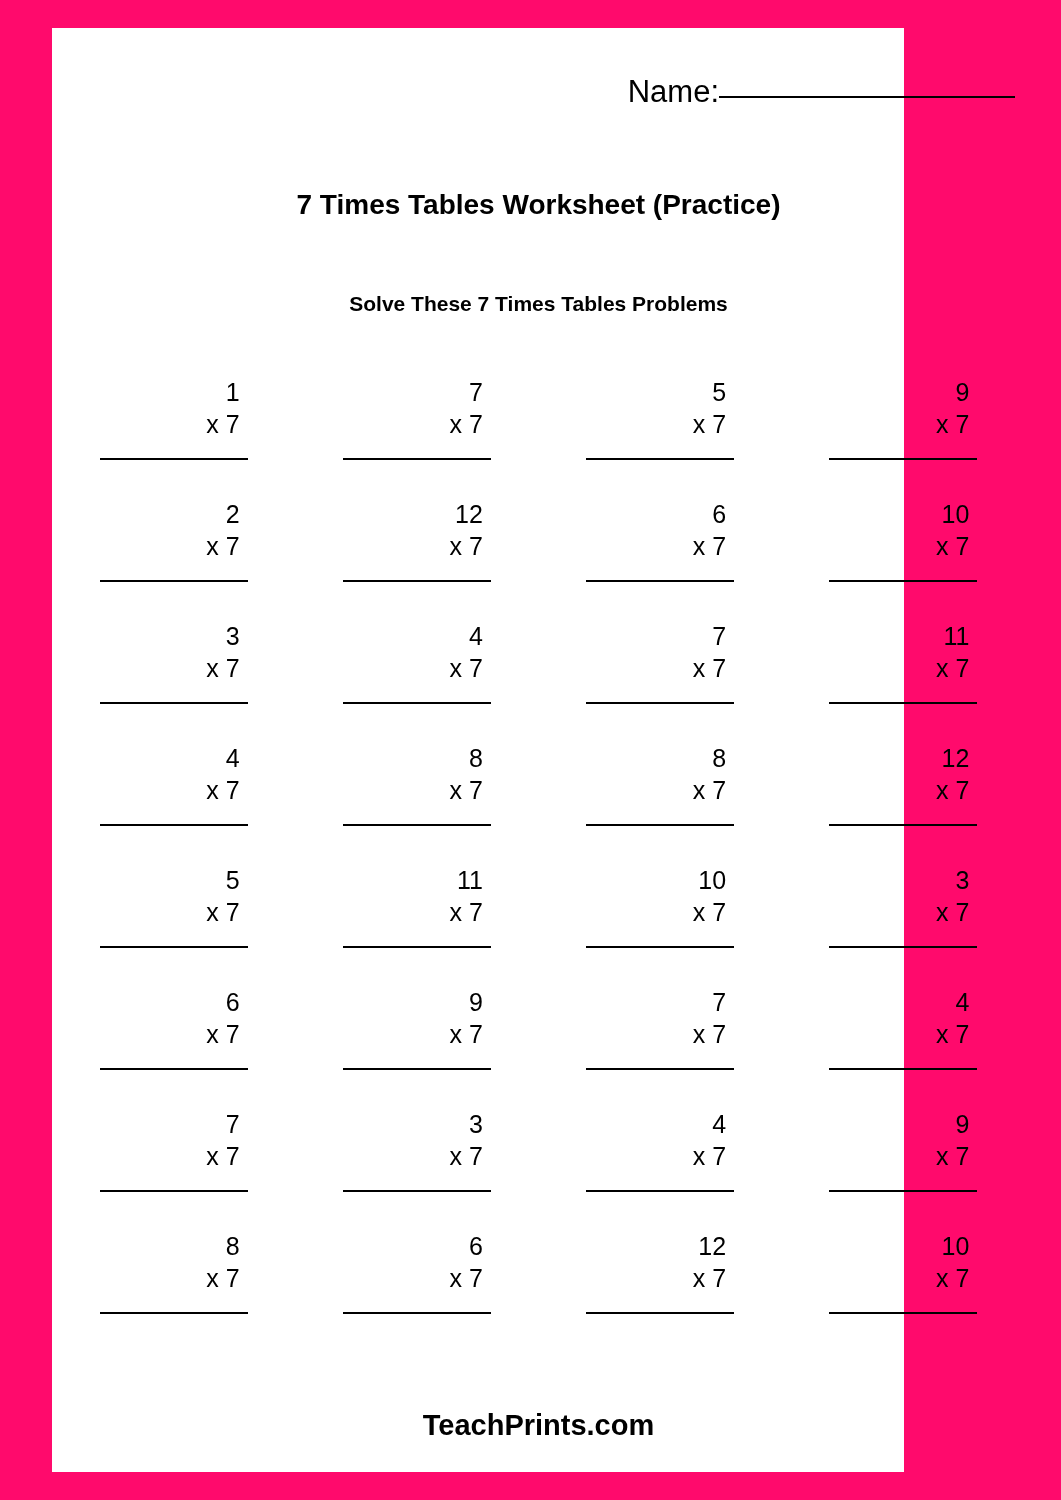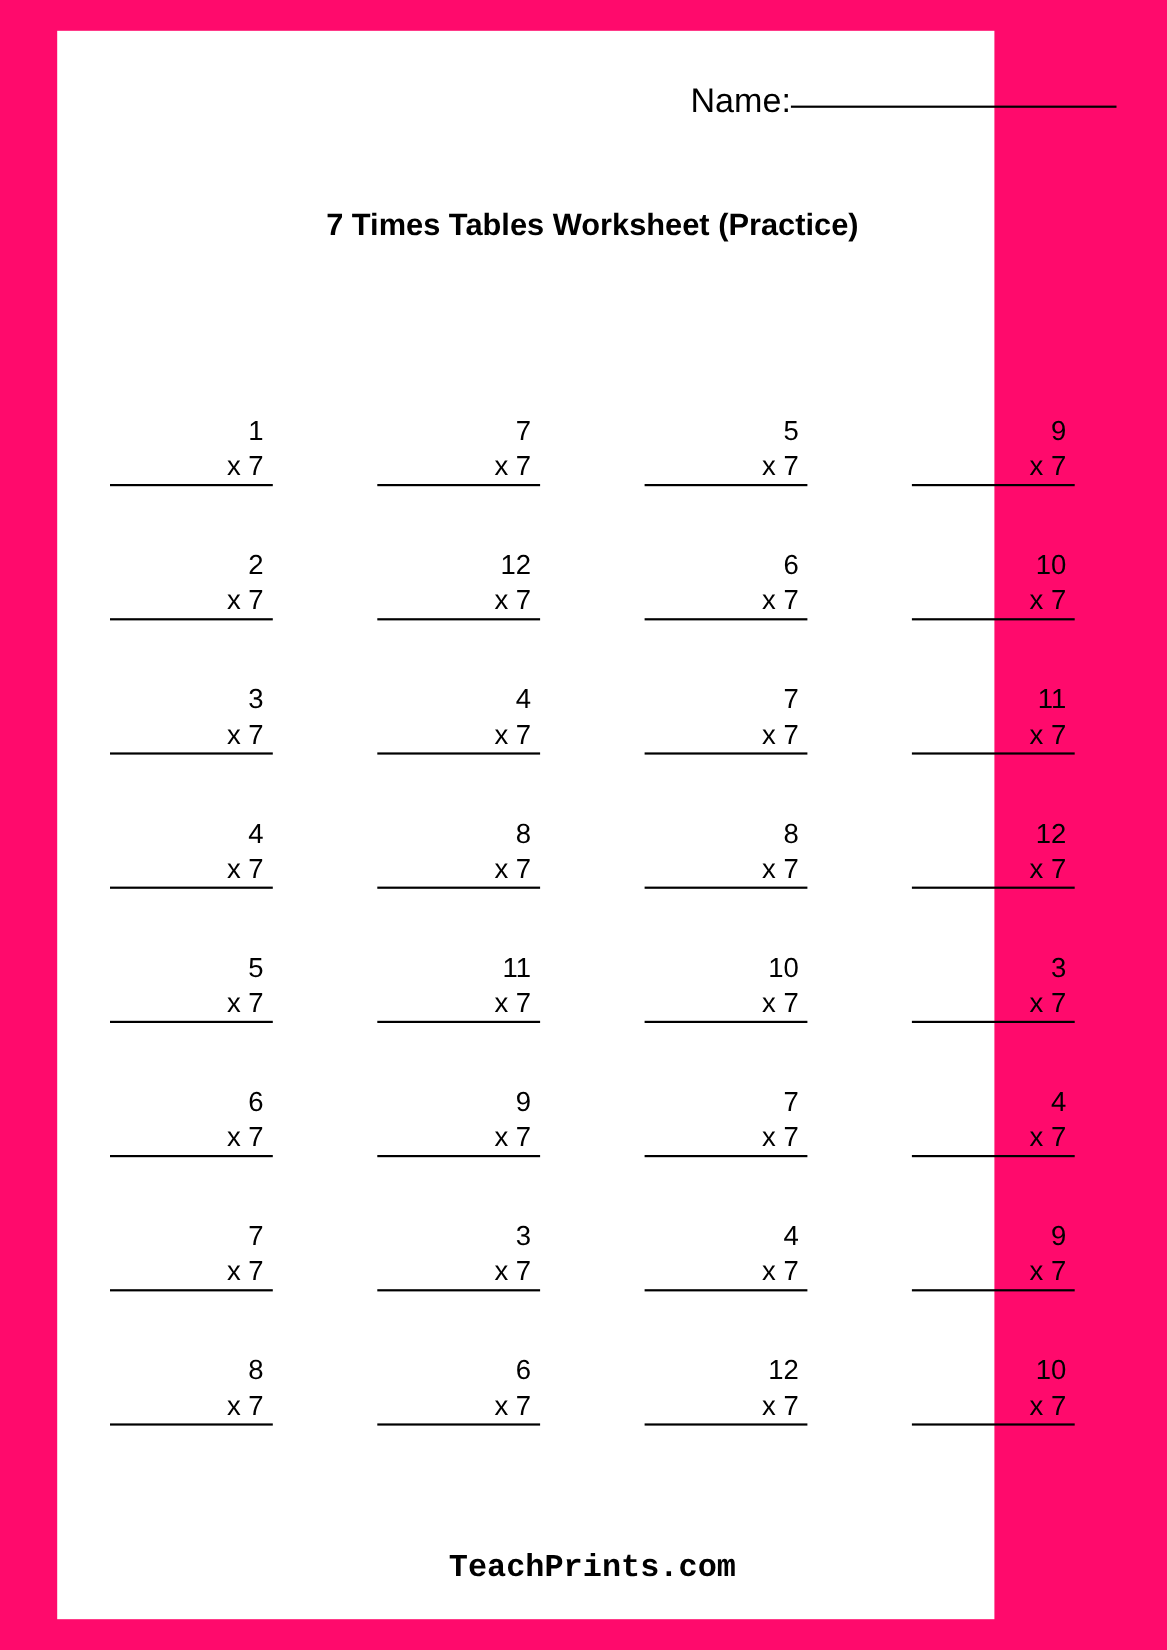--- a/index.html
+++ b/index.html
@@ -99,48 +99,49 @@
     line-height: 32px;
   }
   .operand-top {
     display: block;
     padding-right: 8px;
   }
   .operand-bottom {
     display: block;
     padding-right: 8px;
     border-bottom: 2px solid #000;
-    padding-bottom: 0;
+    padding-bottom: 18px;
   }
   .footer {
     position: absolute;
     left: 0;
     bottom: 30px;
     width: 973px;
     text-align: center;
     font-size: 29px;
     font-weight: bold;
     color: #000;
-    font-family: Liberation Mono, monospace;
+    font-family: Liberation Sans, sans-serif;
   }
 </style>
 </head>
 <body>
 
 <div class="page-border">
   <div class="sheet">
 
     <div class="name-row">
       <div class="name-label">
         <span>Name:</span><span class="name-underline"></span>
       </div>
     </div>
 
     <div class="worksheet-title">7 Times Tables Worksheet (Practice)</div>
 
+    <div class="instructions">Solve These 7 Times Tables Problems</div>
 
     <div class="grid">
         <div class="problem">
           <div class="problem-inner">
             <span class="operand-top">1</span>
             <span class="operand-bottom">x 7</span>
           </div>
         </div>
         <div class="problem">
           <div class="problem-inner">

